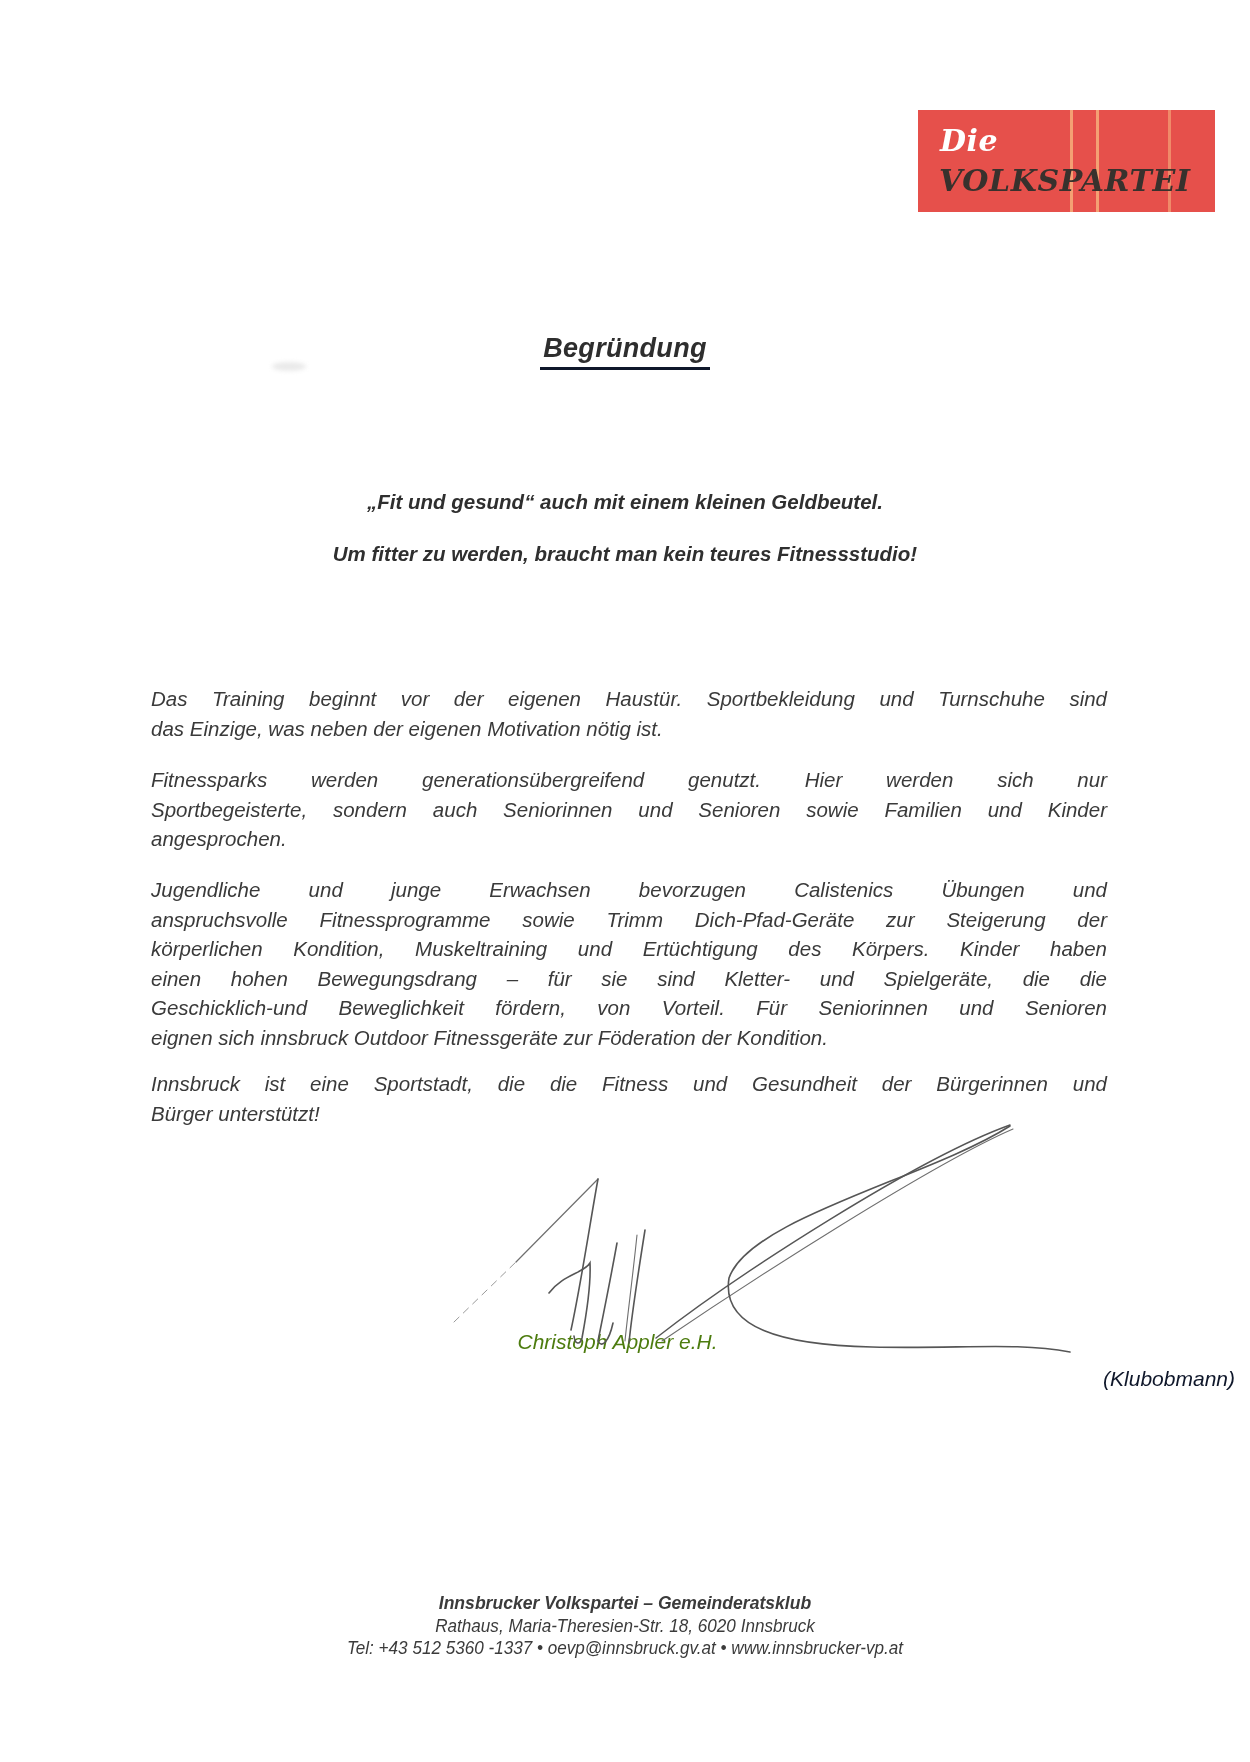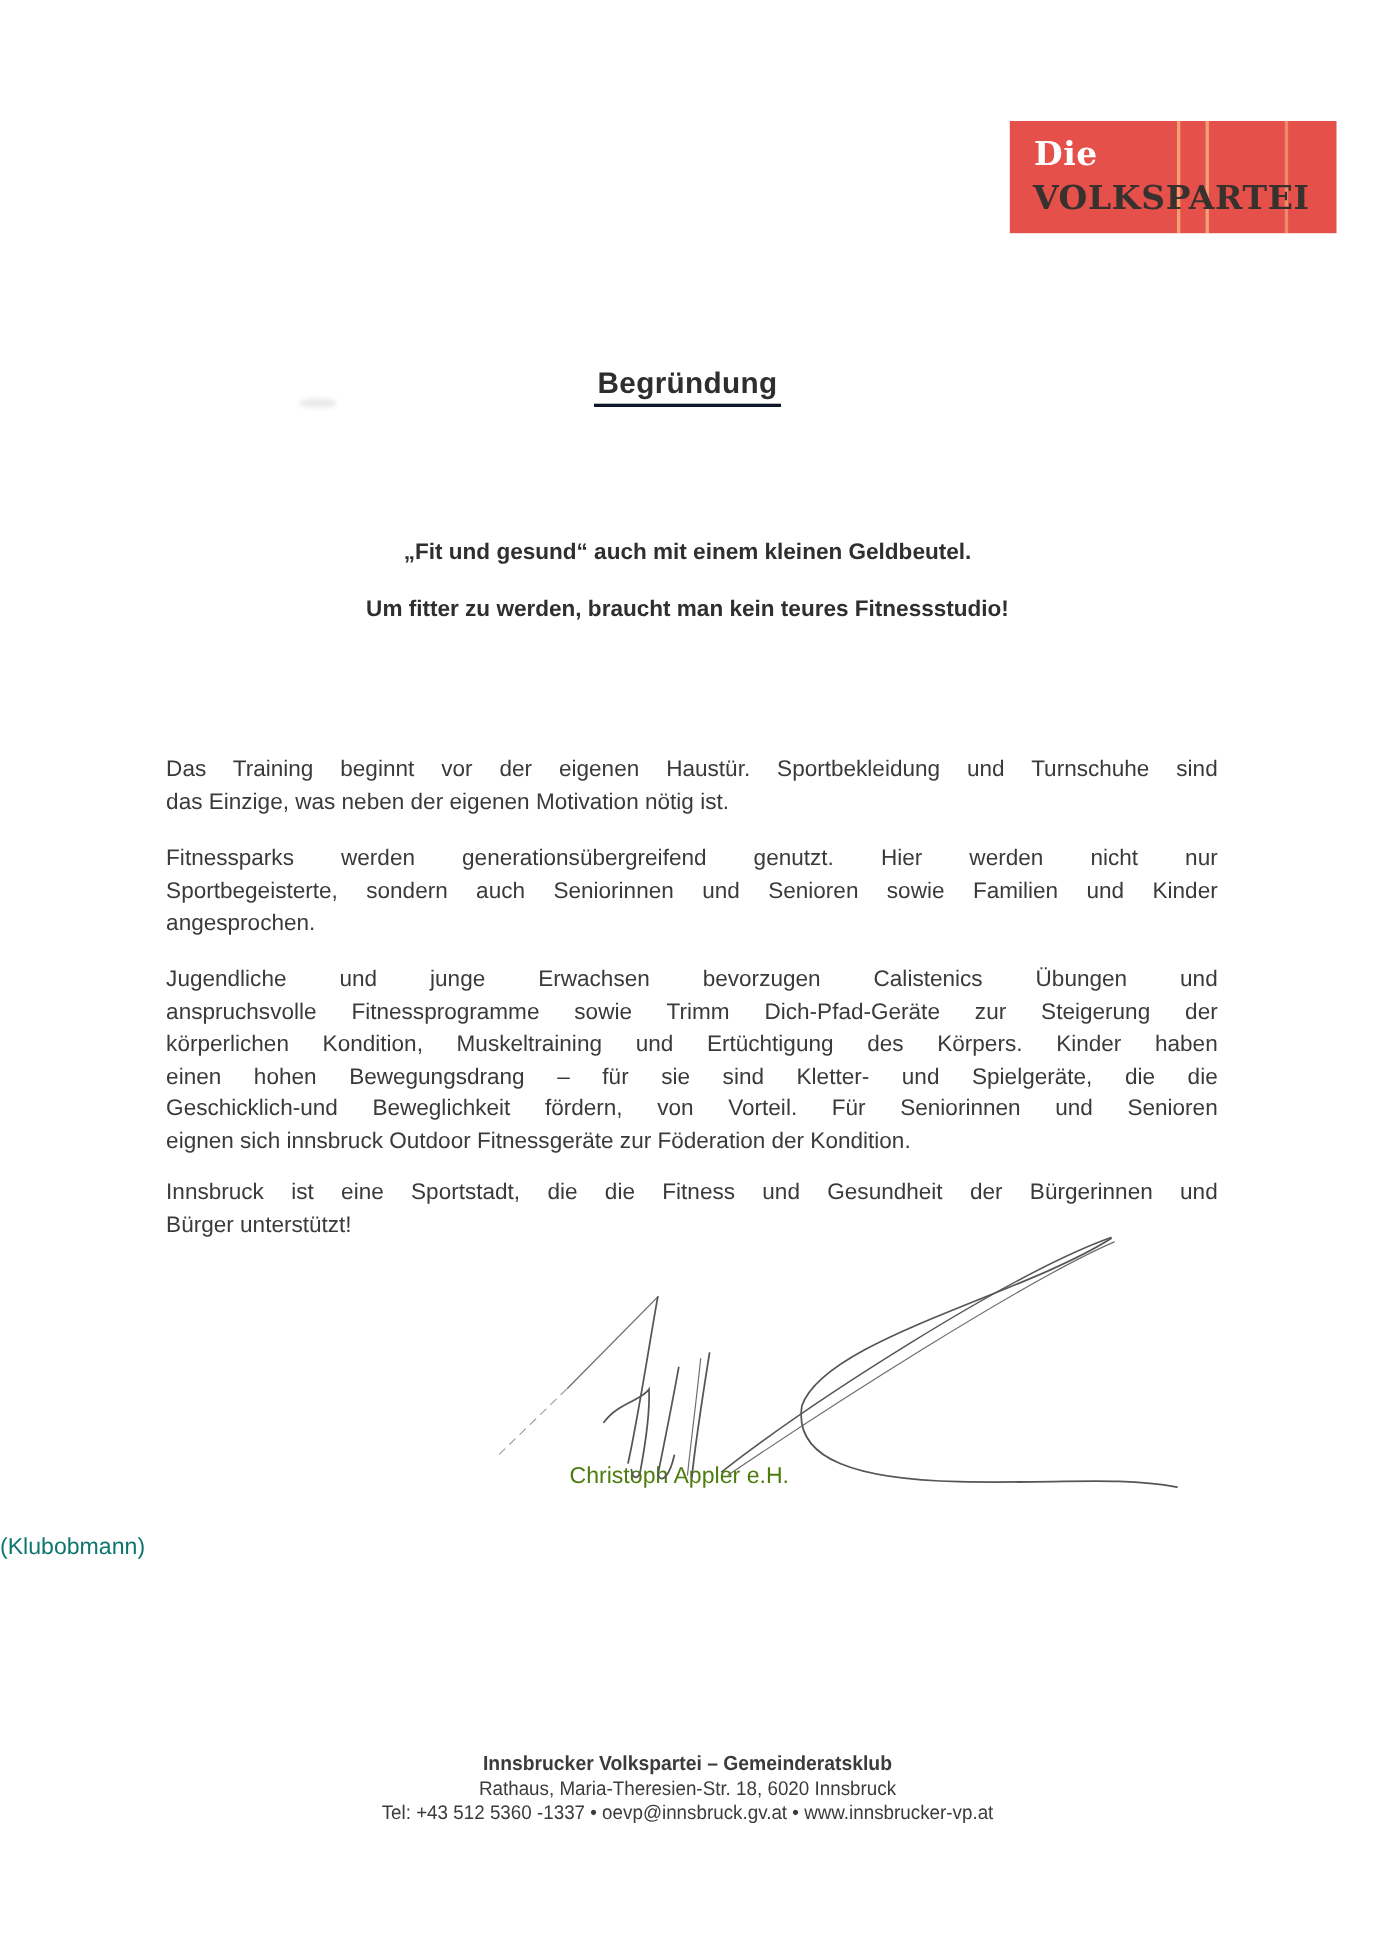--- a/index.html
+++ b/index.html
@@ -8,20 +8,21 @@
     background: #ffffff;
   }
   .page {
     position: relative;
     width: 1250px;
     height: 1762px;
     background: #ffffff;
     overflow: hidden;
     font-family: "Liberation Sans", sans-serif;
     color: #383838;
+    font-style: italic;
   }
 
   
   .logo {
     position: absolute;
     left: 918px;
     top: 110px;
     width: 297px;
     height: 102px;
     background: #e6504b;
@@ -145,24 +146,23 @@
     width: 1235px;
     text-align: center;
     font-size: 21px;
     color: #4d7c0f;
   }
   .sig-role {
     position: absolute;
     left: 0;
     top: 1367px;
     width: 1235px;
-    text-align: left;
+    text-align: right;
     font-size: 21px;
-    color: #0f766e;
-    margin-top: 28px;
+    color: #0f172a;
   }
 
   
   .footer {
     position: absolute;
     left: 0;
     top: 1592px;
     width: 1250px;
     text-align: center;
     color: #3b3b3b;
@@ -199,21 +199,21 @@
 
   <div class="intro-line i3">Um fitter zu werden, braucht man kein teures Fitnessstudio!</div>
   <div class="intro-line i2">„Fit und gesund“ auch mit einem kleinen Geldbeutel.</div>
 
   <div class="para p1">
     <div class="bline">Das Training beginnt vor der eigenen Haustür. Sportbekleidung und Turnschuhe sind</div>
     <div class="bline last">das Einzige, was neben der eigenen Motivation nötig ist.</div>
   </div>
 
   <div class="para p2">
-    <div class="bline">Fitnessparks werden generationsübergreifend genutzt. Hier werden nicht nur</div>
+    <div class="bline">Fitnessparks werden generationsübergreifend genutzt. Hier werden sich nur</div>
     <div class="bline">Sportbegeisterte, sondern auch Seniorinnen und Senioren sowie Familien und Kinder</div>
     <div class="bline last">angesprochen.</div>
   </div>
 
   <div class="para p3">
     <div class="bline">Jugendliche und junge Erwachsen bevorzugen Calistenics Übungen und</div>
     <div class="bline">anspruchsvolle Fitnessprogramme sowie Trimm Dich-Pfad-Geräte zur Steigerung der</div>
     <div class="bline">körperlichen Kondition, Muskeltraining und Ertüchtigung des Körpers. Kinder haben</div>
     <div class="bline">einen hohen Bewegungsdrang – für sie sind Kletter- und Spielgeräte, die die</div>
     <div class="bline">Geschicklich-und Beweglichkeit fördern, von Vorteil. Für Seniorinnen und Senioren</div>

